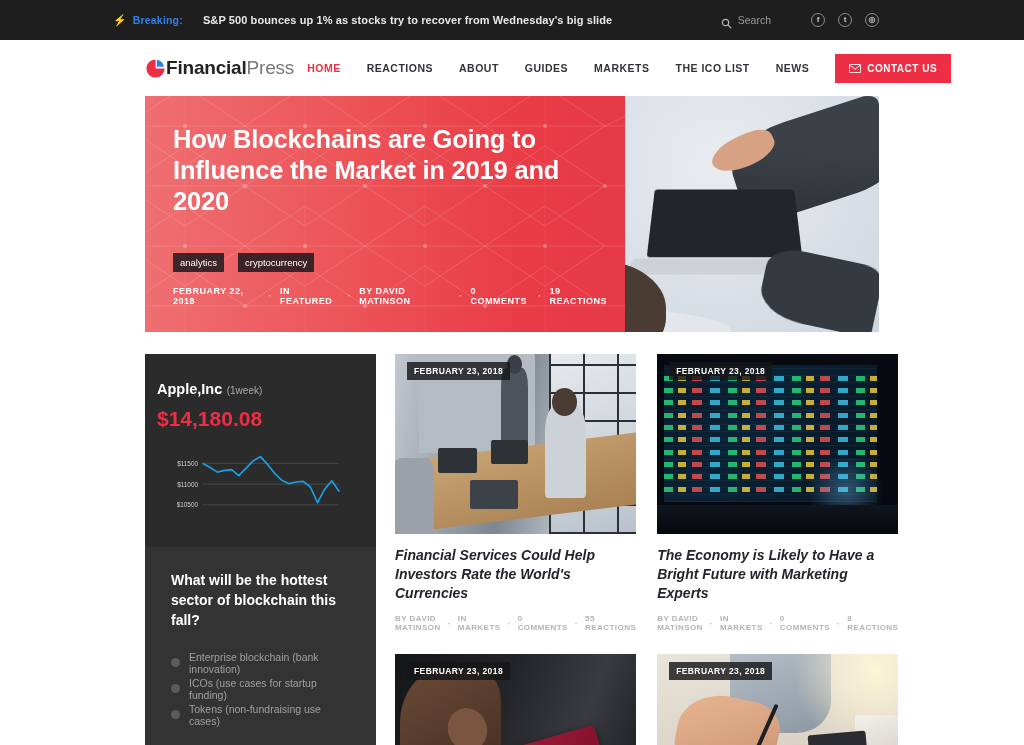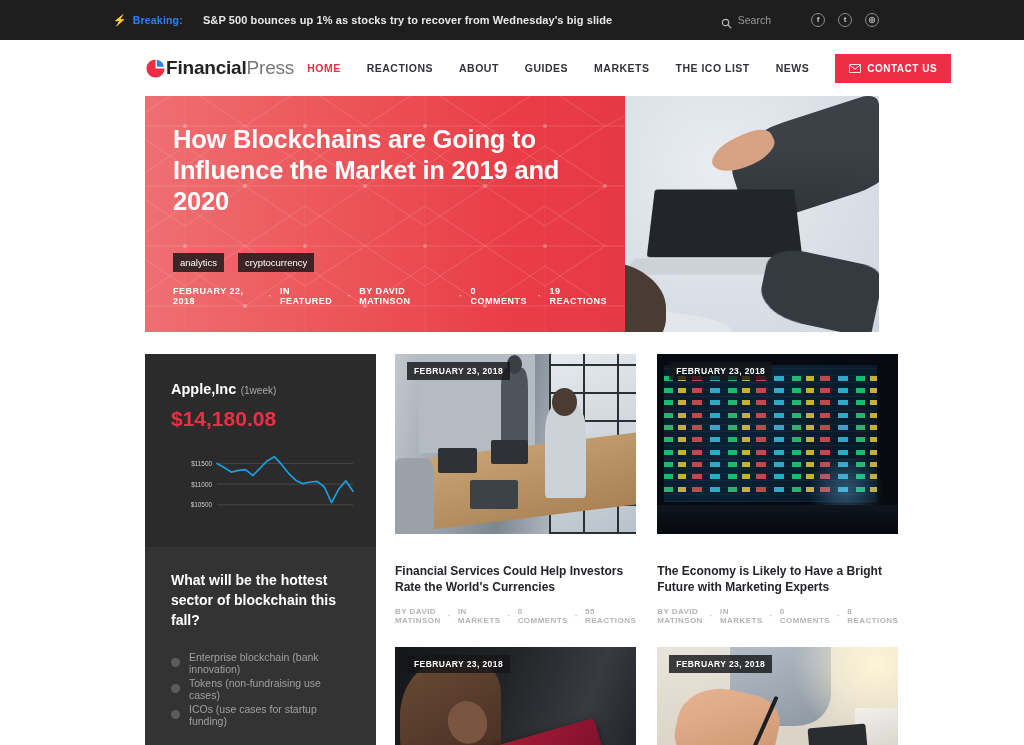--- a/index.html
+++ b/index.html
@@ -142,21 +142,21 @@
   }
   .hero-meta .dot { opacity: .7; }
 
   
   .main {
     margin: 22px 145px 0 145px;
     display: flex; gap: 19px;
   }
   .sidebar { width: 231px; flex: none; }
 
-  .stock-widget { background: #2b2b2b; padding: 26px 24px 20px 26px; }
+  .stock-widget { background: #2b2b2b; padding: 26px 24px 20px 12px; }
   .stock-name { color: #fff; font-size: 14.5px; font-weight: bold; }
   .stock-period { color: #a9a9a9; font-size: 10px; font-weight: normal; }
   .stock-price { color: #ed2e44; font-size: 21px; font-weight: bold; margin-top: 9px; }
   .stock-chart { margin-top: 16px; }
 
   .poll-widget { background: #333333; padding: 24px 26px 26px 26px; }
   .poll-question {
     color: #fff; font-size: 14px; font-weight: bold; line-height: 1.42;
   }
   .poll-options { margin-top: 20px; display: flex; flex-direction: column; gap: 2px; }
@@ -176,22 +176,22 @@
   .card-thumb {
     position: relative; height: 180px; overflow: hidden;
   }
   .card-date {
     position: absolute; left: 12px; top: 8px; z-index: 2;
     background: rgba(22,22,24,.82); color: #fff;
     font-size: 8.5px; font-weight: bold; letter-spacing: .4px;
     padding: 4px 7px;
   }
   .card-title {
-    font-size: 12px; font-weight: bold; color: #24242c;
-    line-height: 1.36; margin-top: 29px; cursor: pointer;
+    font-size: 14px; font-weight: bold; color: #24242c;
+    line-height: 1.36; margin-top: 12px; cursor: pointer; font-style: italic;
   }
   .card-meta {
     font-size: 8px; font-weight: bold; color: #b4b4b4;
     letter-spacing: .45px; margin-top: 11px;
     display: flex; gap: 7px; align-items: center;
   }
 
   
   .ph { position: absolute; inset: 0; }
   .ph-meeting {
@@ -464,25 +464,25 @@
 
     <div class="poll-widget">
       <div class="poll-question">What will be the hottest sector of blockchain this fall?</div>
       <div class="poll-options">
         <div class="poll-option">
           <span class="poll-radio"></span>
           <span class="poll-label">Enterprise blockchain (bank innovation)</span>
         </div>
         <div class="poll-option">
           <span class="poll-radio"></span>
-          <span class="poll-label">Tokens (non-fundraising use cases)</span>
+          <span class="poll-label">ICOs (use cases for startup funding)</span>
         </div>
         <div class="poll-option">
           <span class="poll-radio"></span>
-          <span class="poll-label">ICOs (use cases for startup funding)</span>
+          <span class="poll-label">Tokens (non-fundraising use cases)</span>
         </div>
 
       </div>
 
     </div>
 
   </div>
 
   <div class="articles">
 

